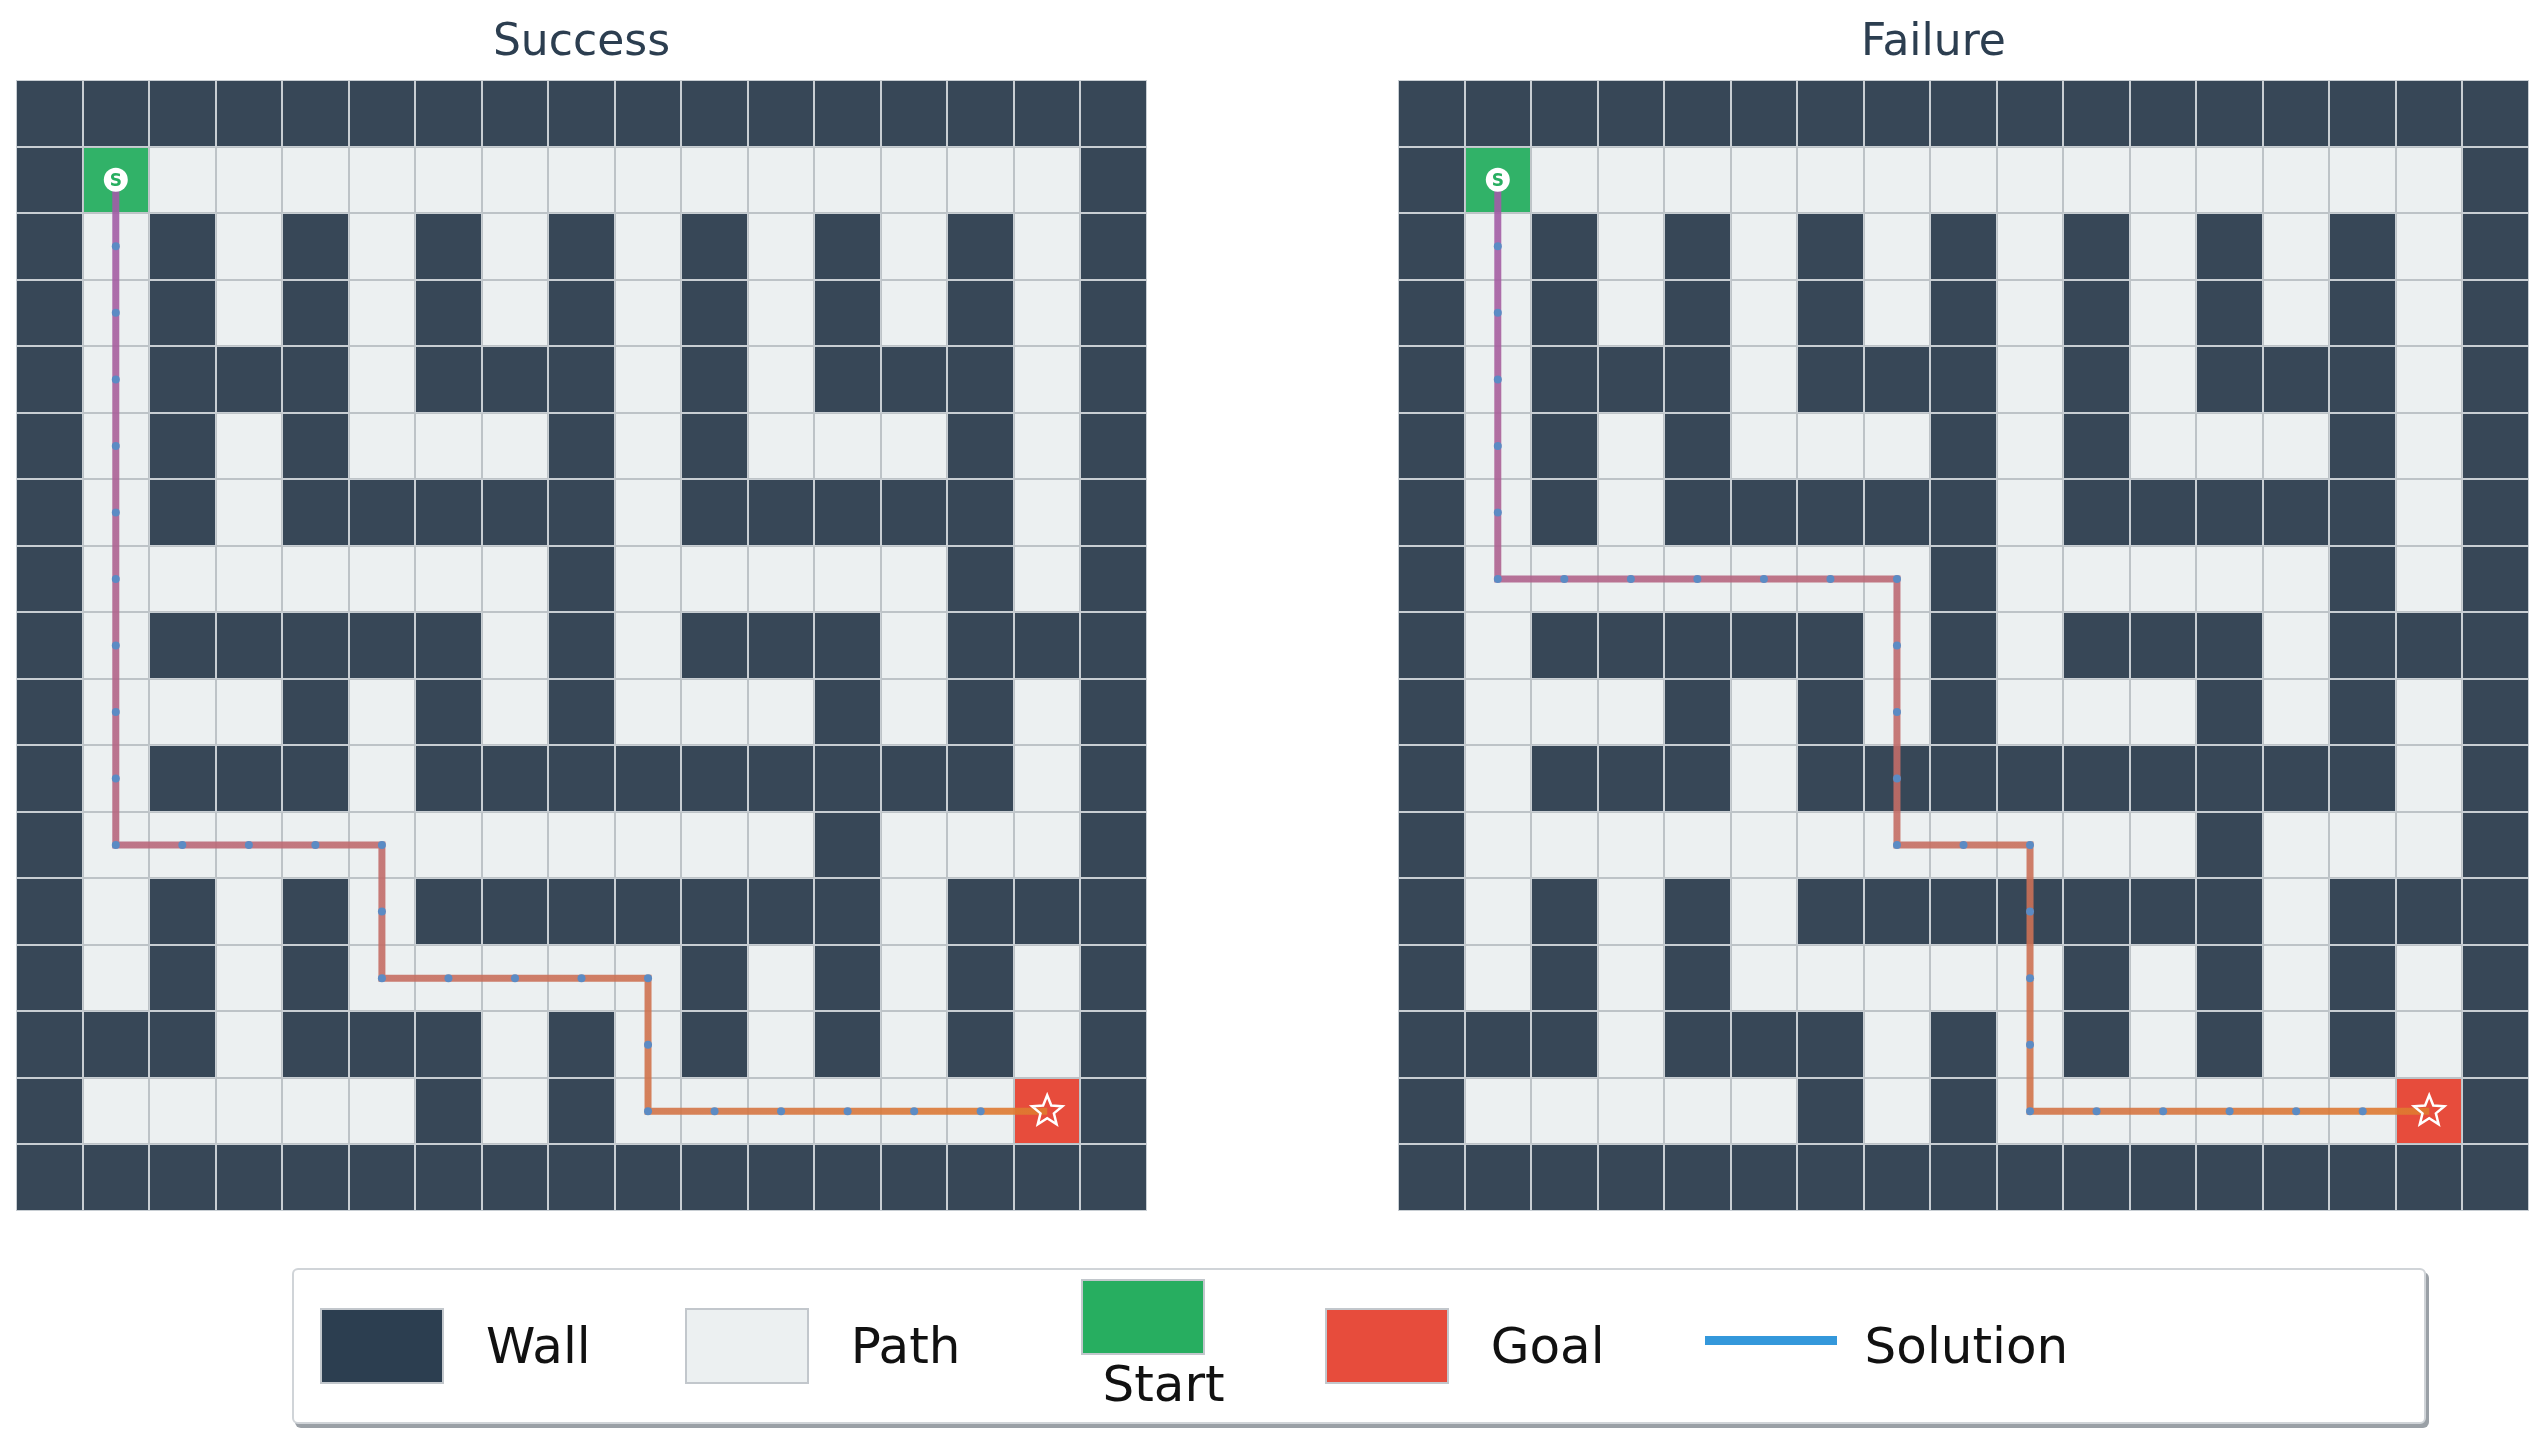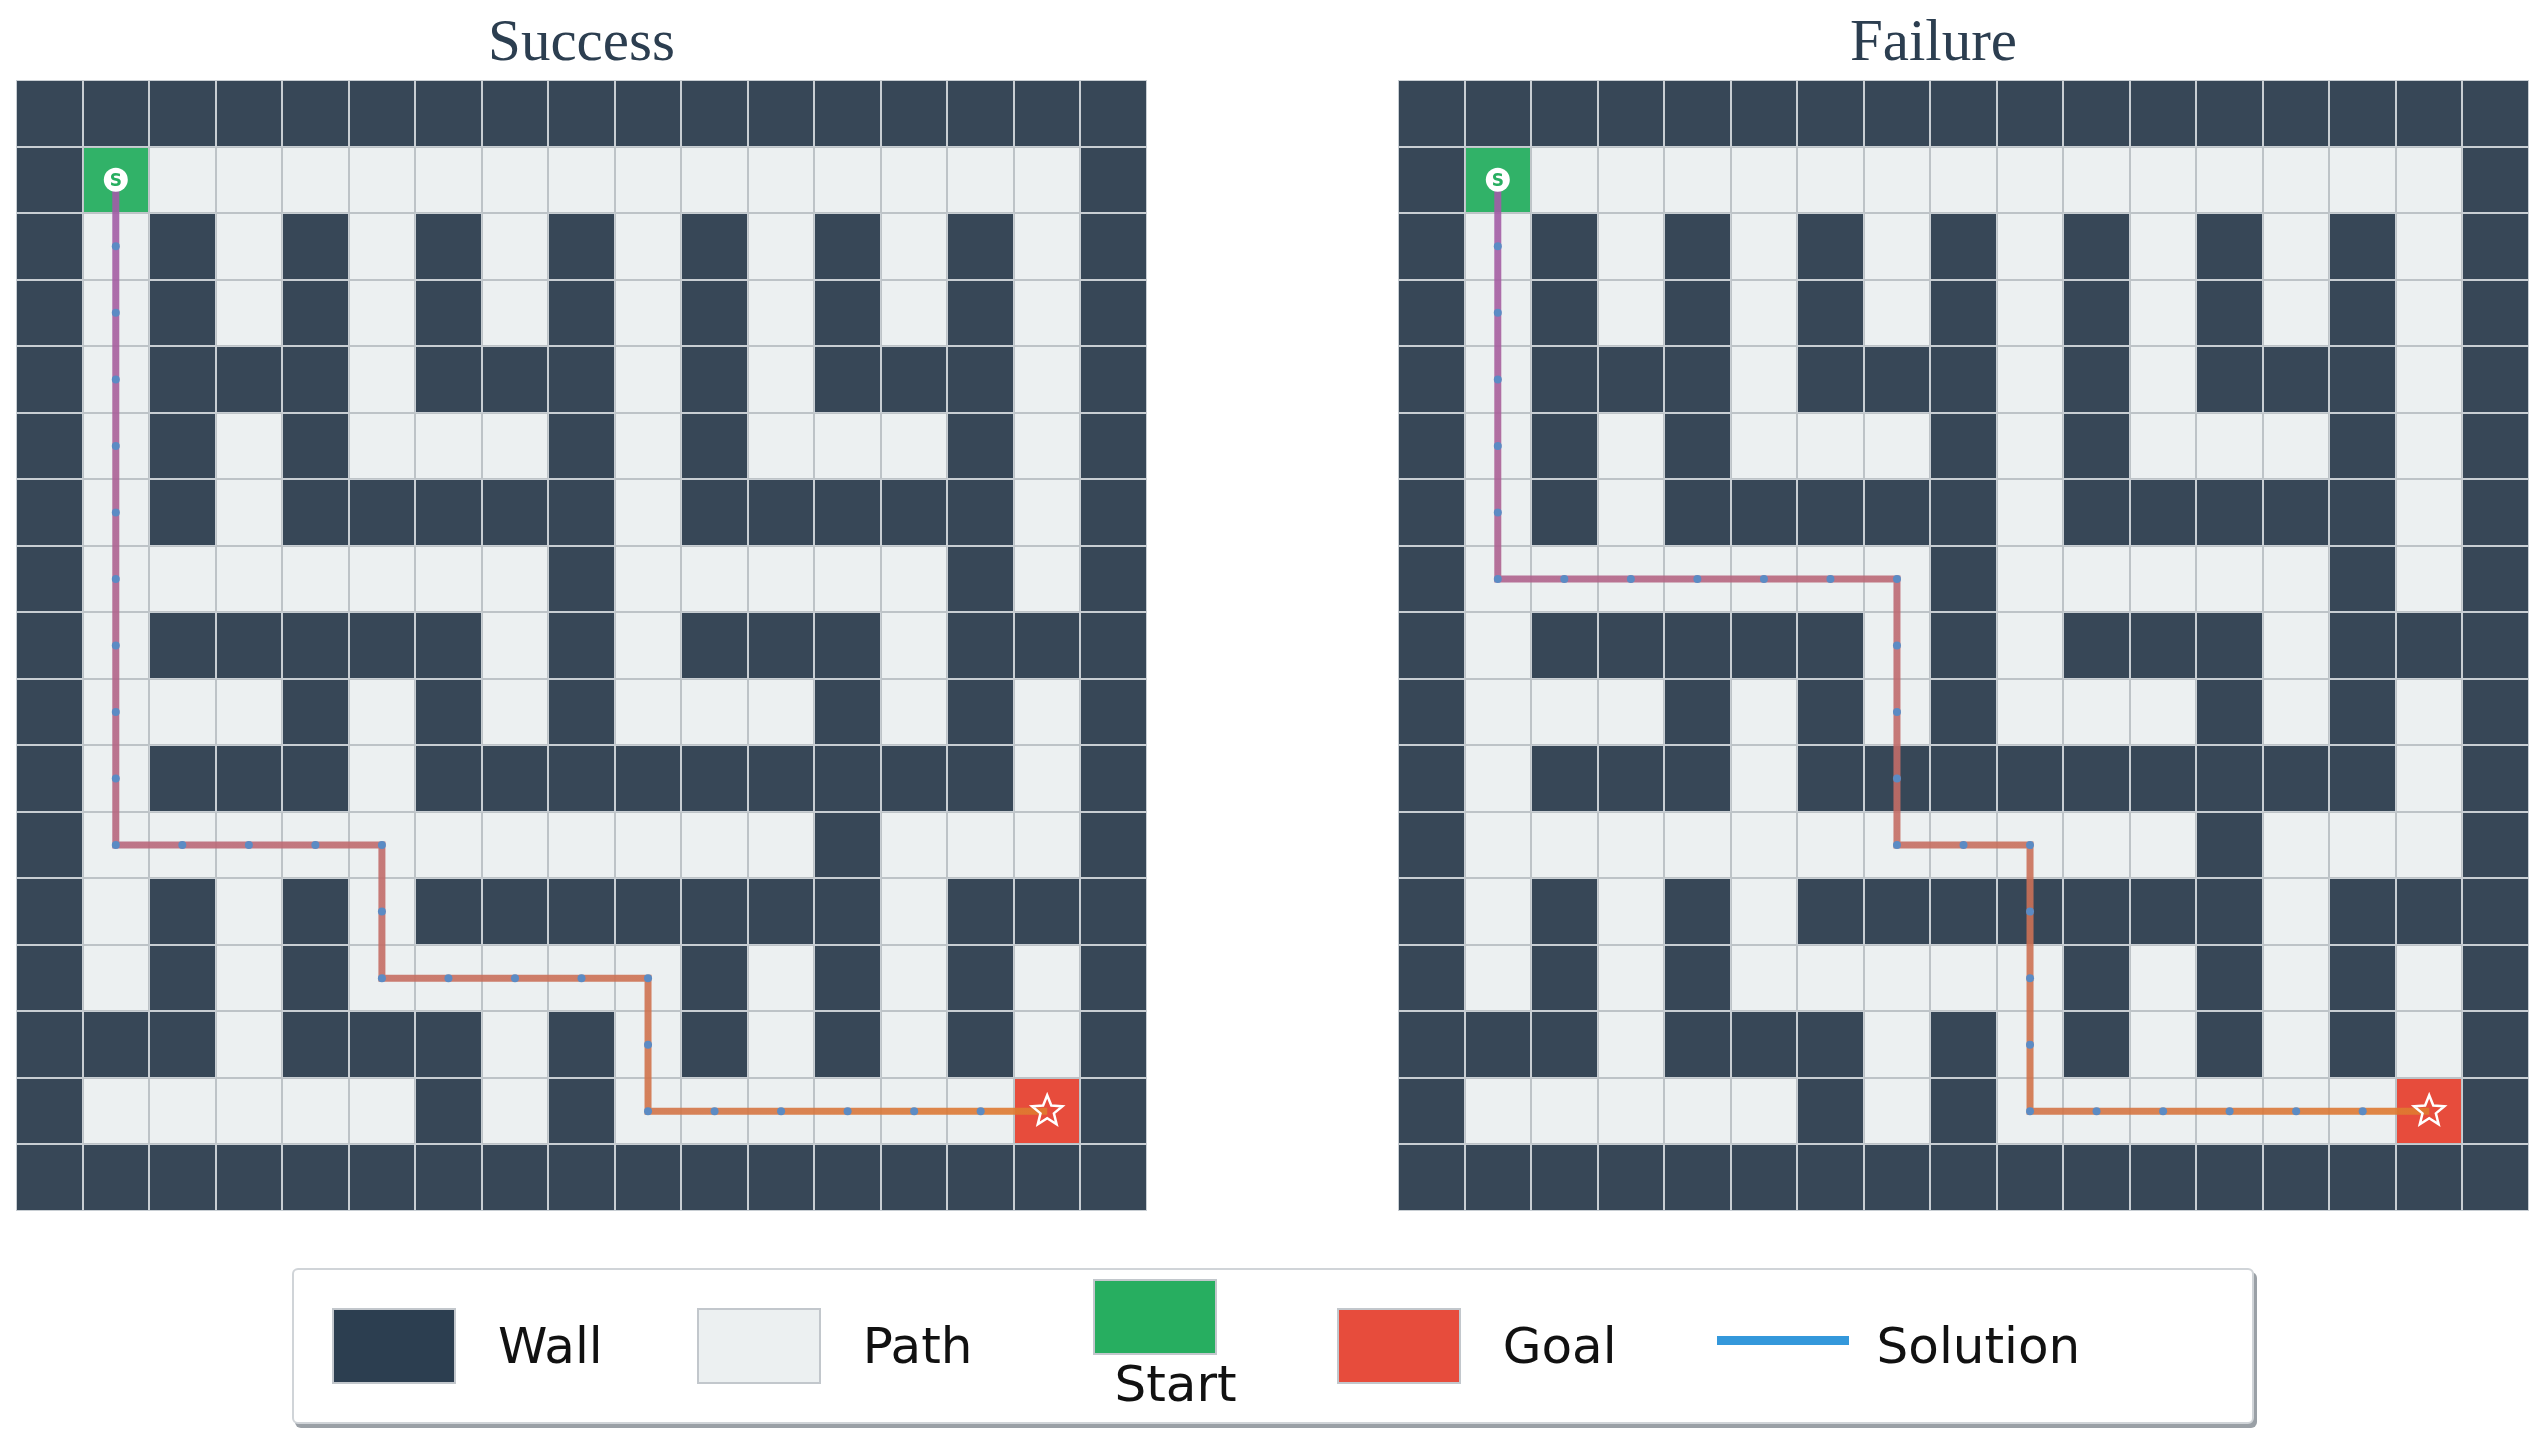--- a/index.html
+++ b/index.html
@@ -1,26 +1,26 @@
 <!DOCTYPE html>
 <html><head>
 <meta charset="utf-8">
 <style>
   html, body { margin:0; padding:0; background:#ffffff; }
   body { width:2543px; height:1440px; position:relative; overflow:hidden; font-family:"DejaVu Sans", sans-serif; }
-  .panel-title { position:absolute; top:2px; font-size:59px; color:#2c3e50; text-align:center; width:1131px; line-height:76px;font-family:Liberation Serif, serif; }
+  .panel-title { position:absolute; top:2px; font-size:44px; color:#2c3e50; text-align:center; width:1131px; line-height:76px; }
   .maze { position:absolute; top:80px; width:1131px; height:1131px; }
   .maze-grid { position:absolute; left:0; top:0; width:1131px; height:1131px; display:grid; grid-template-columns:repeat(17, 1fr); grid-template-rows:repeat(17, 1fr); }
   .cell { box-sizing:border-box; border:1px solid #bdc3c7; }
   .cell.wall { background:#374757; border-color:#c8ced3; }
   .cell.path { background:#ecf0f1; }
   .cell.start { background:#27ae60; opacity:0.95; }
   .cell.goal { background:#e74c3c; }
   .maze svg.overlay { position:absolute; left:0; top:0; width:1131px; height:1131px; pointer-events:none; }
-  .legend { position:absolute; left:292px; top:1268px; width:1962px; height:156px; box-sizing:border-box; border:2px solid #d0d4d8; border-radius:6px; background:#fff; box-shadow:3px 4px 0 #9aa0a6; display:flex; align-items:center; padding-left:38px; }
+  .legend { position:absolute; left:292px; top:1268px; width:2134px; height:156px; box-sizing:border-box; border:2px solid #d0d4d8; border-radius:6px; background:#fff; box-shadow:3px 4px 0 #9aa0a6; display:flex; align-items:center; padding-left:26px; }
   .legend-item { display:flex; align-items:center; margin-right:0; }
   .swatch { width:124px; height:76px; box-sizing:border-box; border:2px solid #c2c7cc; }
   .legend-label { font-size:50px; color:#111; margin-left:42px; }
   .line-swatch { width:132px; height:9px; background:#3498db; margin-top:-12px; }
 </style>
 </head>
 <body>
 
 <div class="panel-title" style="left:16px;">Success</div>
 <div class="panel-title" style="left:1368px;">Failure</div>

